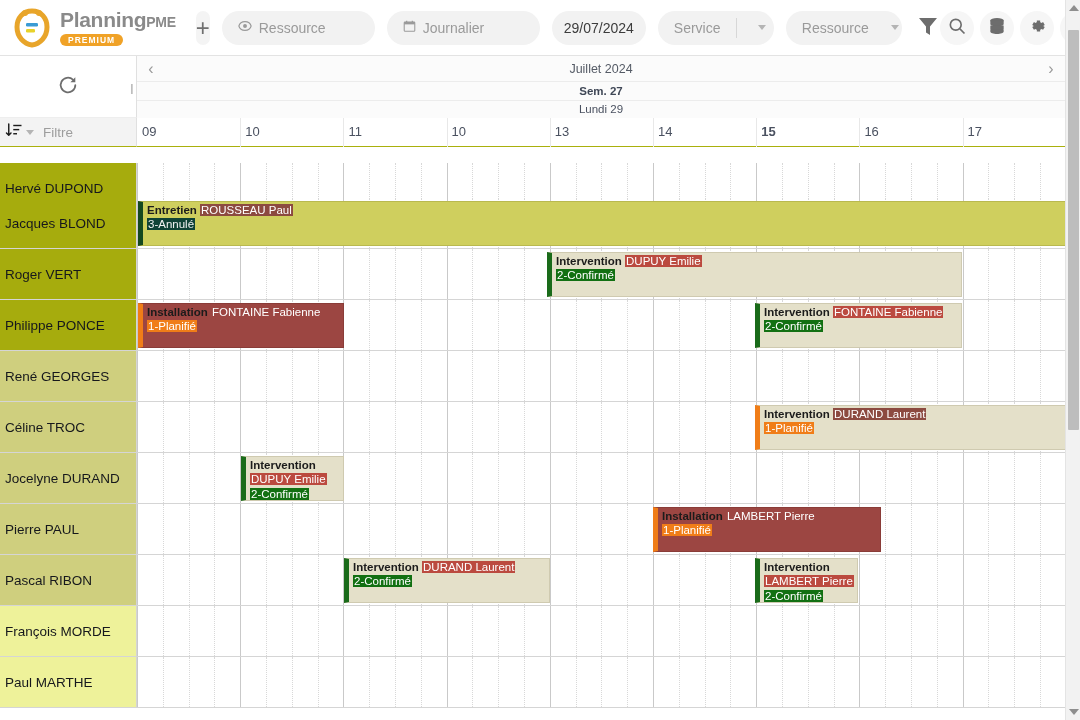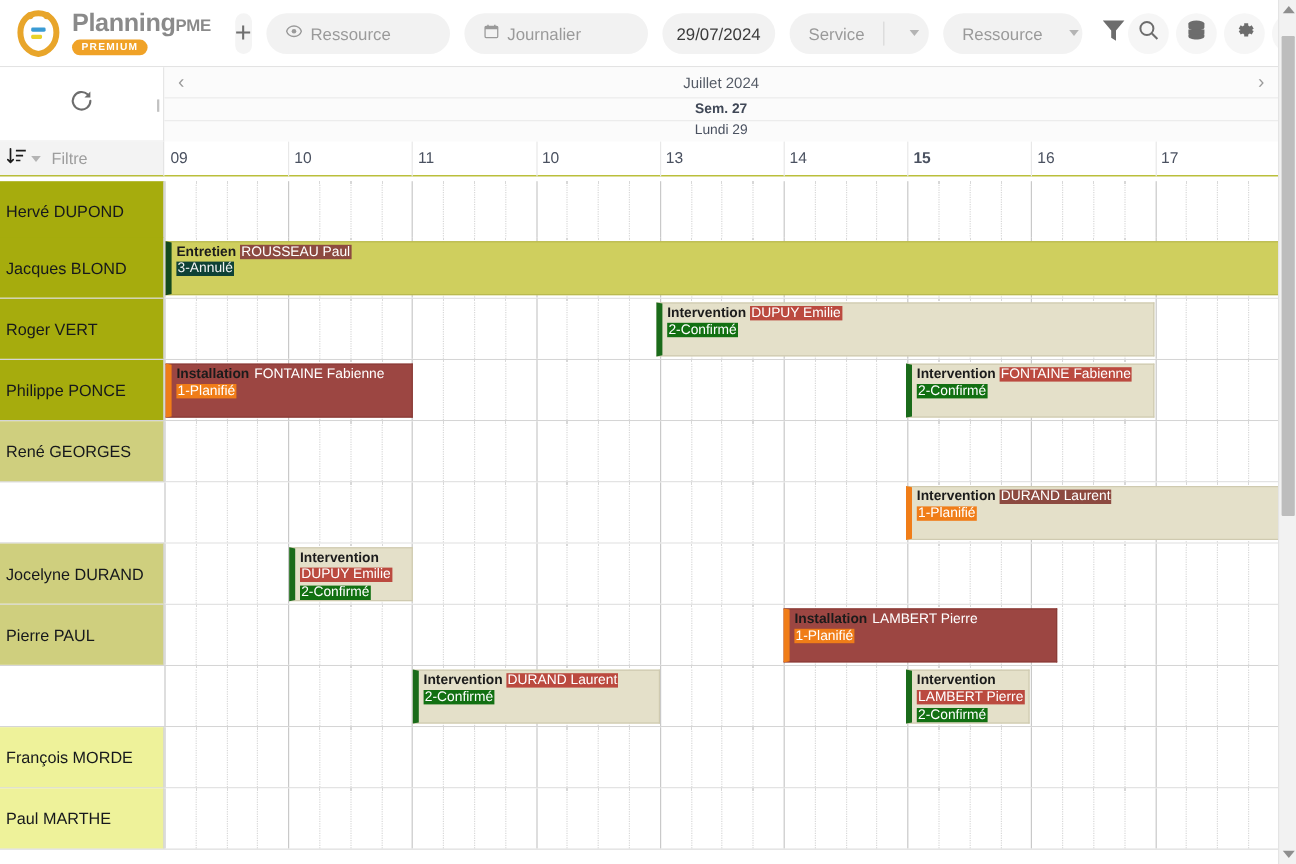--- a/index.html
+++ b/index.html
@@ -332,21 +332,21 @@
     <div class="hourtick" style="left: 516px;"></div>
     <div class="hourlabel" style="left: 619.2px; font-weight: bold;">15</div>
     <div class="hourtick" style="left: 619.2px;"></div>
     <div class="hourlabel" style="left: 722.4px;">16</div>
     <div class="hourtick" style="left: 722.4px;"></div>
     <div class="hourlabel" style="left: 825.6px;">17</div>
     <div class="hourtick" style="left: 825.6px;"></div>
   </div>
 
 <div class="body-wrap" id="body-wrap">
-    <div class="resrow" style="top: 4px;">
+    <div class="resrow" style="top: 16px;">
       <div class="resname" style="background: rgb(166, 172, 13);">
         <span>Hervé DUPOND</span>
       </div>
       <div class="rescells">
         <div class="vline solid" style="left: 0px;"></div>
         <div class="vline dot" style="left: 25.8px;"></div>
         <div class="vline dot" style="left: 51.6px;"></div>
         <div class="vline dot" style="left: 77.4px;"></div>
         <div class="vline solid" style="left: 103.2px;"></div>
         <div class="vline dot" style="left: 129px;"></div>
@@ -564,20 +564,23 @@
         <div class="vline dot" style="left: 748.2px;"></div>
         <div class="vline dot" style="left: 774px;"></div>
         <div class="vline dot" style="left: 799.8px;"></div>
         <div class="vline solid" style="left: 825.6px;"></div>
         <div class="vline dot" style="left: 851.4px;"></div>
         <div class="vline dot" style="left: 877.2px;"></div>
         <div class="vline dot" style="left: 903px;"></div>
       </div>
     </div>
     <div class="resrow" style="top: 255px;">
+      <div class="resname" style="background: rgb(207, 207, 126);">
+        <span>Céline TROC</span>
+      </div>
       <div class="rescells">
         <div class="vline solid" style="left: 0px;"></div>
         <div class="vline dot" style="left: 25.8px;"></div>
         <div class="vline dot" style="left: 51.6px;"></div>
         <div class="vline dot" style="left: 77.4px;"></div>
         <div class="vline solid" style="left: 103.2px;"></div>
         <div class="vline dot" style="left: 129px;"></div>
         <div class="vline dot" style="left: 154.8px;"></div>
         <div class="vline dot" style="left: 180.6px;"></div>
         <div class="vline solid" style="left: 206.4px;"></div>
@@ -703,20 +706,23 @@
         <div class="vline dot" style="left: 851.4px;"></div>
         <div class="vline dot" style="left: 877.2px;"></div>
         <div class="vline dot" style="left: 903px;"></div>
         <div class="bar maroon" style="left: 516px; width: 228px;">
           <div class="row1"><span class="lead">Installation</span> <span class="hl nm">LAMBERT Pierre</span></div>
           <div><span class="hl st">1-Planifié</span></div>
         </div>
       </div>
     </div>
     <div class="resrow" style="top: 408px;">
+      <div class="resname" style="background: rgb(207, 207, 126);">
+        <span>Pascal RIBON</span>
+      </div>
       <div class="rescells">
         <div class="vline solid" style="left: 0px;"></div>
         <div class="vline dot" style="left: 25.8px;"></div>
         <div class="vline dot" style="left: 51.6px;"></div>
         <div class="vline dot" style="left: 77.4px;"></div>
         <div class="vline solid" style="left: 103.2px;"></div>
         <div class="vline dot" style="left: 129px;"></div>
         <div class="vline dot" style="left: 154.8px;"></div>
         <div class="vline dot" style="left: 180.6px;"></div>
         <div class="vline solid" style="left: 206.4px;"></div>

